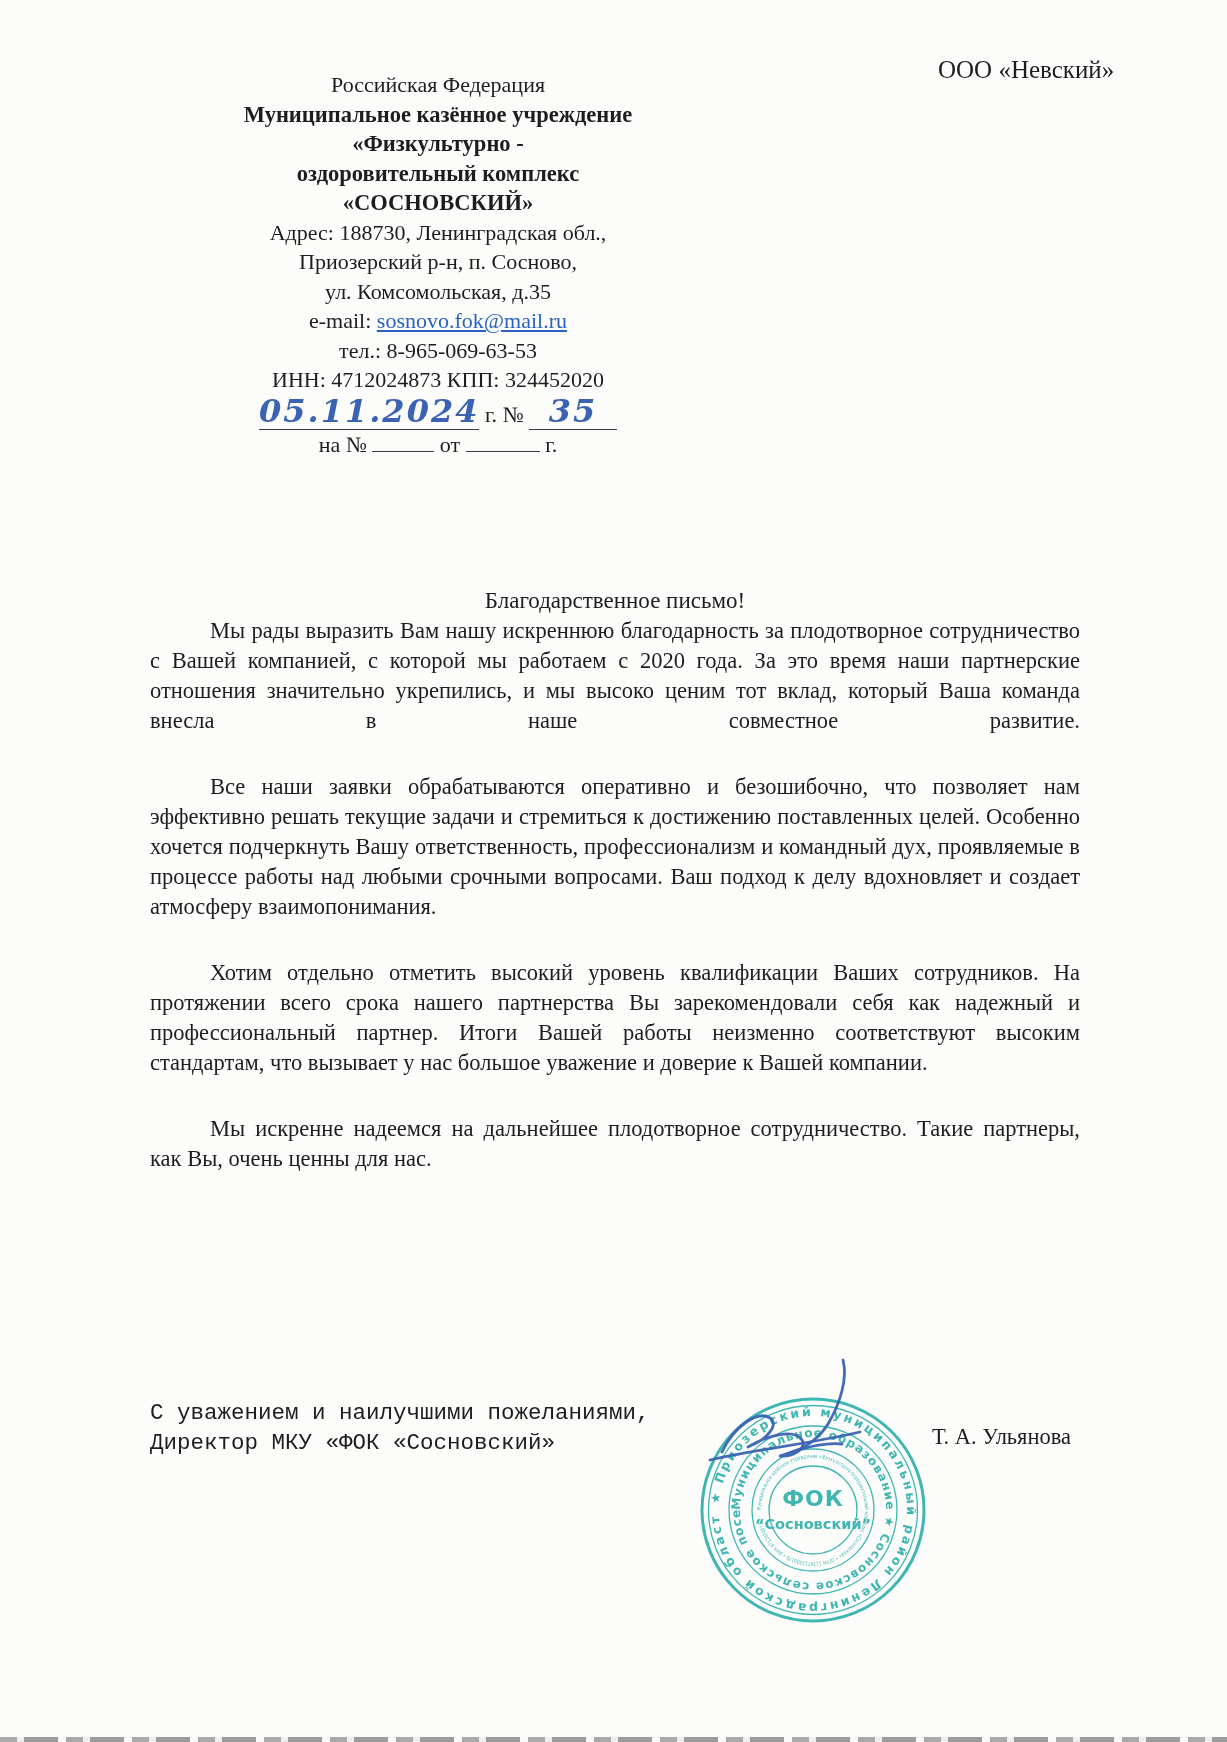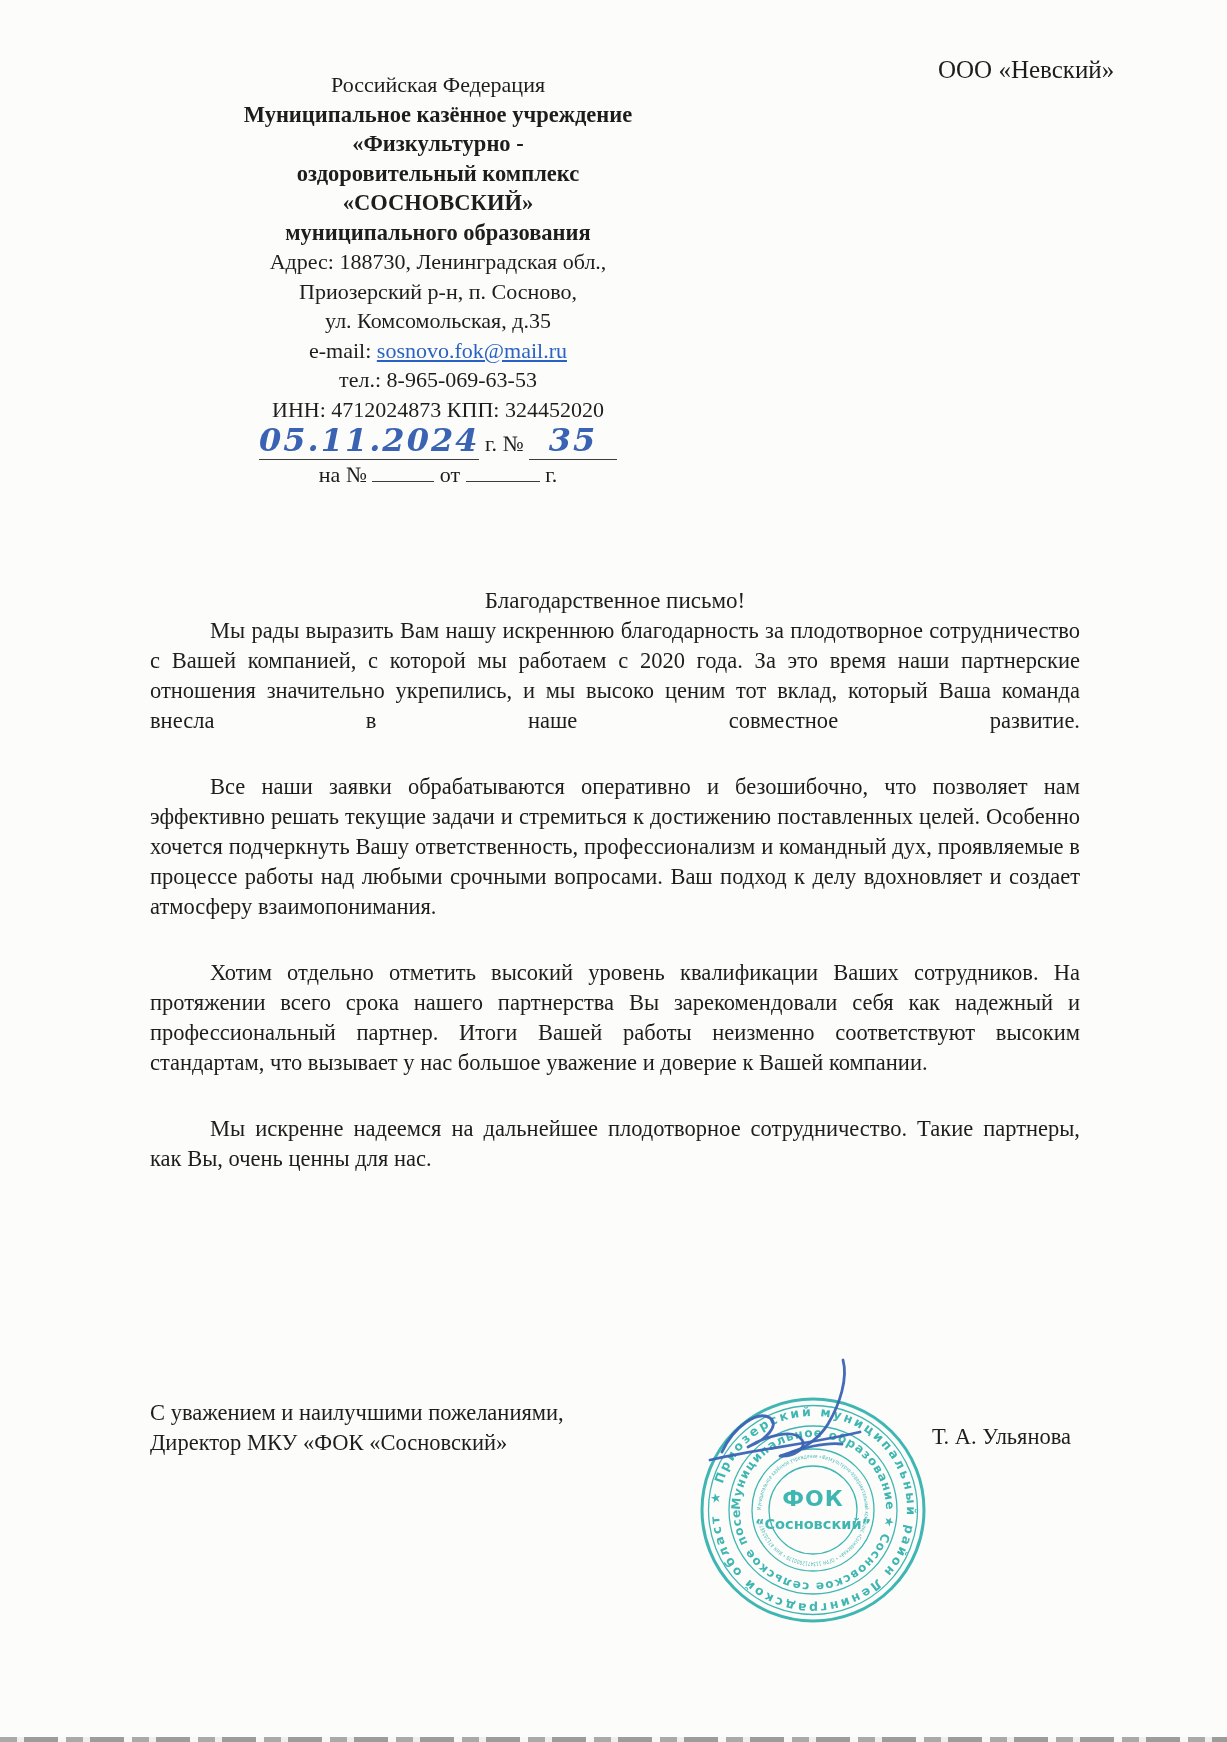--- a/index.html
+++ b/index.html
@@ -49,21 +49,21 @@
   }
   .body-text{
     position:absolute; left:150px; top:616px; width:930px;
     font-size:22.5px; line-height:30px; text-align:justify;
   }
   .body-text p{margin:0 0 36px 0; text-indent:60px;}
   .stretch-last{text-align-last:justify;}
   
   .signoff{
     position:absolute; left:150px; top:1398px;
-    font-size:22.5px; line-height:30px;
+    font-size:22.5px; line-height:30px;font-family:Liberation Mono, monospace;
   }
   .signer-name{
     position:absolute; left:932px; top:1424px; font-size:22.5px; white-space:nowrap;
   }
   .stamp-svg{position:absolute; left:695px; top:1392px; opacity:.92;}
   .stamp-svg text{font-family:"DejaVu Sans", sans-serif; fill:var(--stamp);}
   .stamp-ring-text{letter-spacing:2.4px; font-size:12.5px; font-weight:600;}
   .stamp-ring-text2{letter-spacing:1px; font-size:12px; font-weight:600;}
   .stamp-ring-text3{letter-spacing:.4px; font-size:5.6px;}
   .stamp-center1{font-size:22px; font-weight:700; letter-spacing:1px;}
@@ -83,21 +83,20 @@
 <body>
 
 <div class="page">
 
   <div class="letterhead">
     <div class="lh-line">Российская Федерация</div>
     <div class="lh-line lh-bold">Муниципальное казённое учреждение</div>
     <div class="lh-line lh-bold">«Физкультурно -</div>
     <div class="lh-line lh-bold">оздоровительный комплекс</div>
     <div class="lh-line lh-bold">«СОСНОВСКИЙ»</div>
-    <div class="lh-line lh-bold">муниципального образования</div>
     <div class="lh-line">Адрес: 188730, Ленинградская обл.,</div>
     <div class="lh-line">Приозерский р-н, п. Сосново,</div>
     <div class="lh-line">ул. Комсомольская, д.35</div>
     <div class="lh-line">
       <span>e-mail:</span>
       <span class="email-link">sosnovo.fok@mail.ru</span>
     </div>
     <div class="lh-line">тел.: 8-965-069-63-53</div>
     <div class="lh-line">ИНН: 4712024873 КПП: 324452020</div>
     <div class="date-row">

